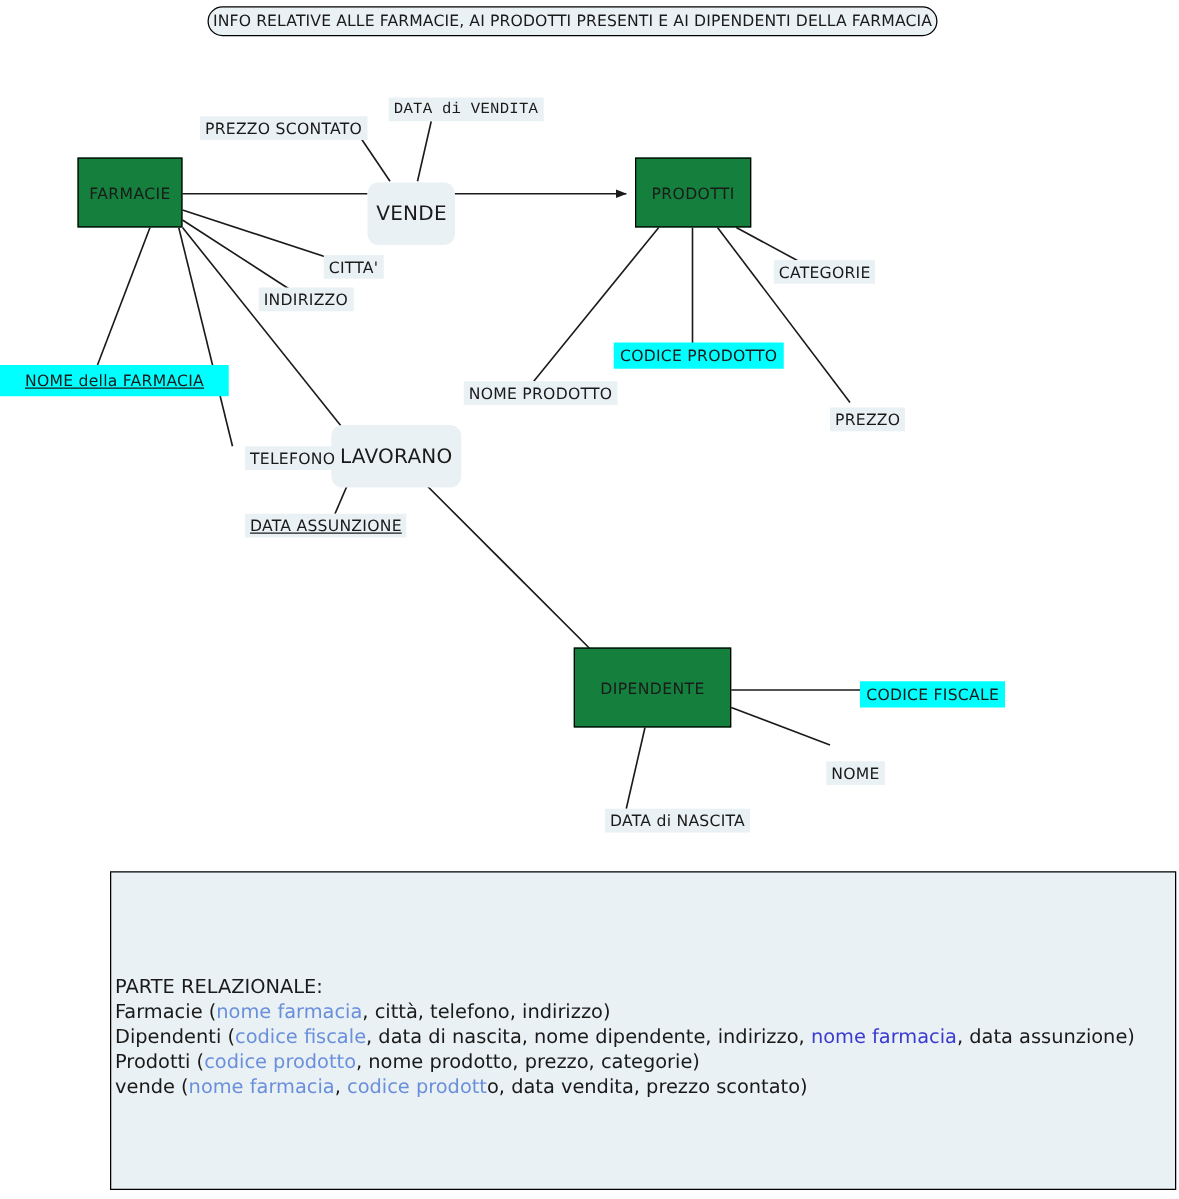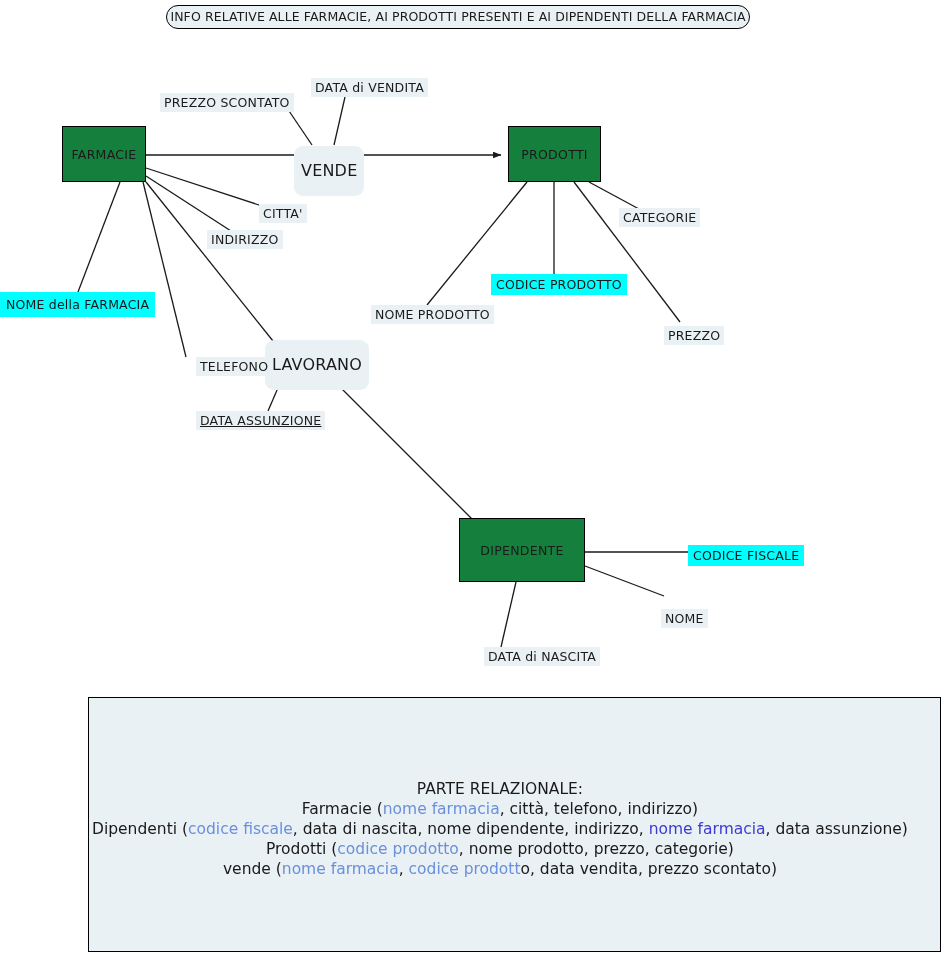--- a/index.html
+++ b/index.html
@@ -96,21 +96,20 @@
     background: #eaf1f4;
   }
   .panel-text {
     position: absolute;
     left: 92px;
     top: 779px;
     font-size: 15.5px;
     line-height: 20px;
     white-space: nowrap;
     color: #1a1a1a;
-    text-align: center;
   }
   .panel-text div { height: 20px; }
   .pk { color: #6a8fdb; }
   .fk { color: #3b3bd0; }
 </style>
 </head>
 <body>
 
 <div id="canvas">
 
@@ -164,30 +163,30 @@
   <div class="relpill" style="left:294px; top:146px;">
     <span>VENDE</span>
   </div>
   <div class="relpill" style="left:265px; top:340px;">
     <span>LAVORANO</span>
   </div>
 
   <div class="attr" style="left:160px; top:93px;">
     <span>PREZZO SCONTATO</span>
   </div>
-  <div class="attr" style="left:311px; top:78px;">
+  <div class="attr" style="left:311px; top:78px;font-family:Liberation Mono, monospace;">
     <span>DATA di VENDITA</span>
   </div>
   <div class="attr" style="left:259px; top:204px;">
     <span>CITTA'</span>
   </div>
   <div class="attr" style="left:207px; top:230px;">
     <span>INDIRIZZO</span>
   </div>
-  <div class="attr key" style="left:0px; top:292px; padding:4px 6px;">
+  <div class="attr key" style="left:0px; top:292px; padding:4px 20px;text-decoration:underline;">
     <span>NOME della FARMACIA</span>
   </div>
   <div class="attr" style="left:152px; top:357px;margin-left:44px;">
     <span>TELEFONO</span>
   </div>
   <div class="attr" style="left:196px; top:411px;text-decoration:underline;">
     <span>DATA ASSUNZIONE</span>
   </div>
   <div class="attr" style="left:371px; top:305px;">
     <span>NOME PRODOTTO</span>

